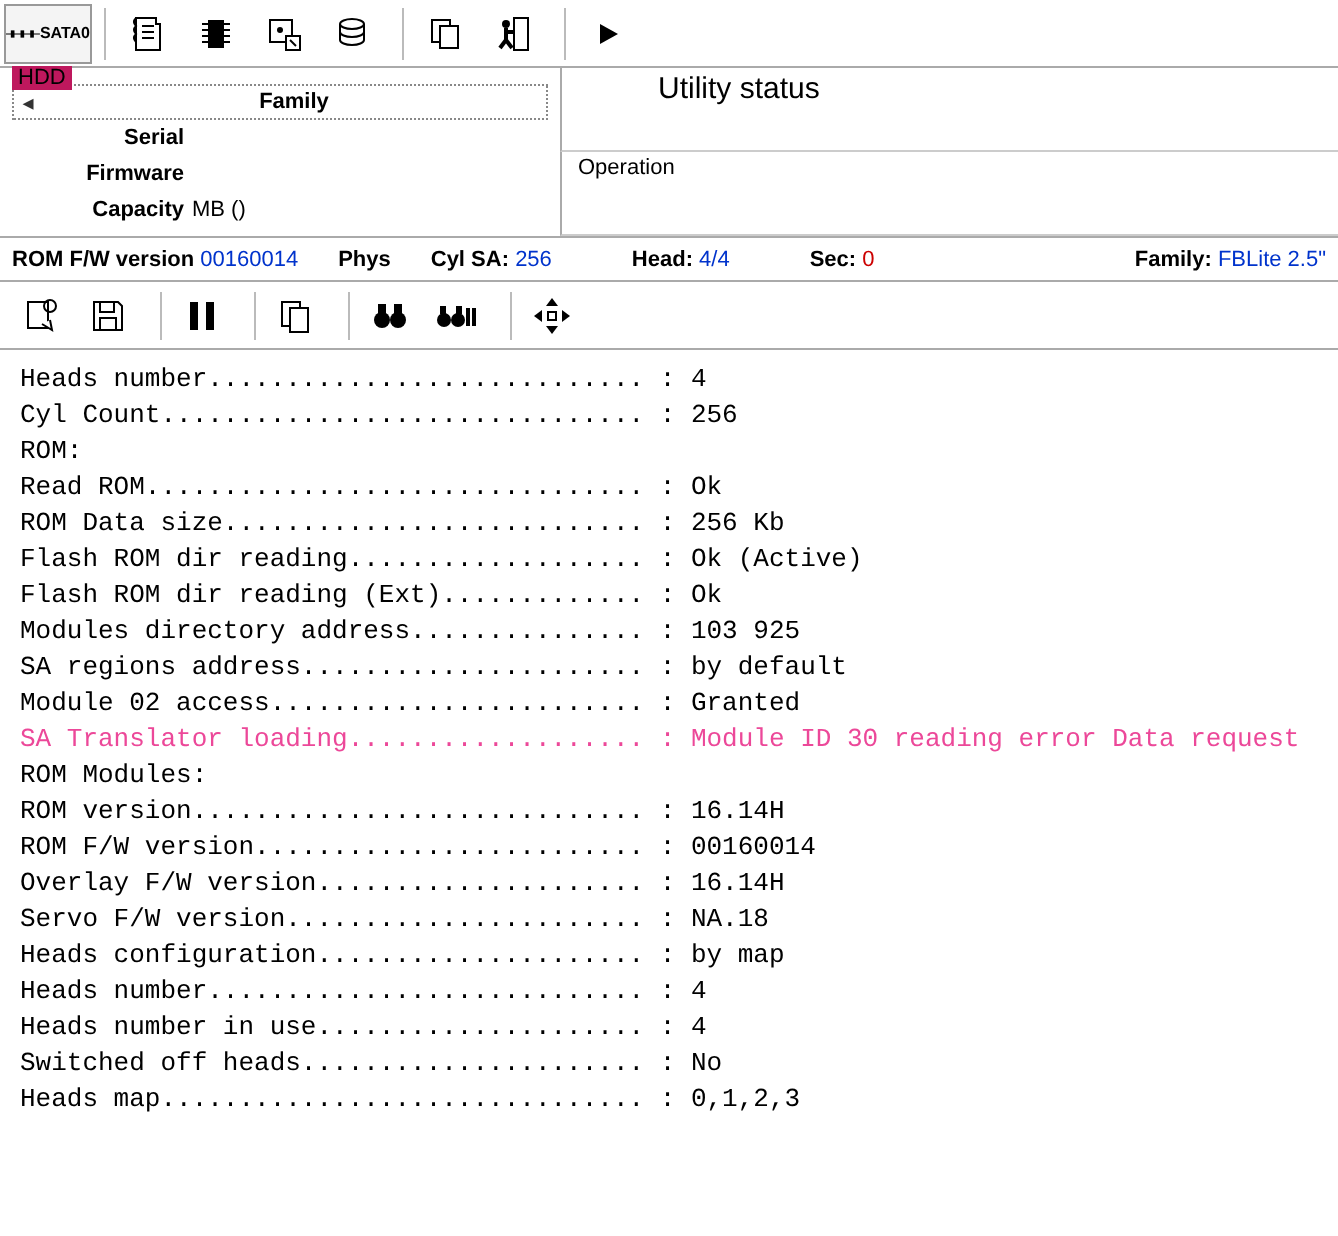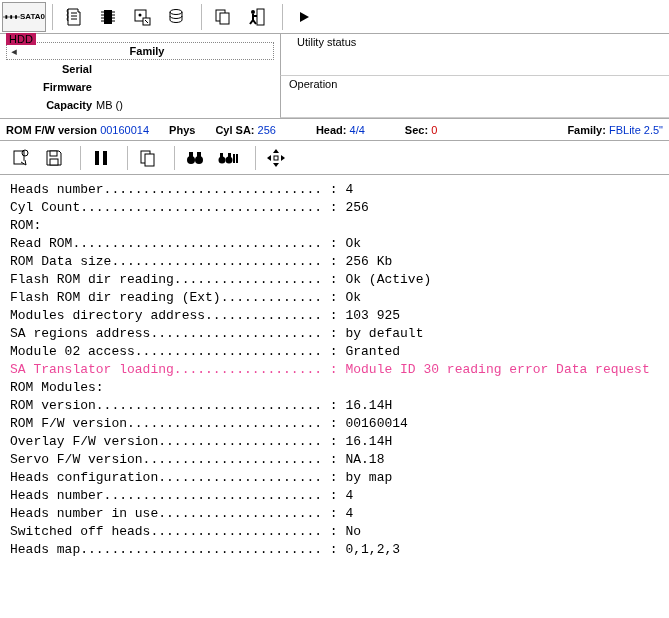--- a/index.html
+++ b/index.html
@@ -98,22 +98,23 @@
     border-bottom: 1px solid #ccc;
     padding: 2px 6px 8px 8px;
     position: relative;
     flex: 1;
   }
   .rp .rp-title {
     font-size: 11px;
     margin-bottom: 4px;
   }
   .rp .rp-sub {
-    font-size: 11px;
+    font-size: 15px;
     padding-left: 8px;
+    margin-left: 32px;
   }
   .statusbar {
     display: flex;
     align-items: center;
     height: 22px;
     border-bottom: 1px solid #aaa;
     padding: 0 6px;
     font-size: 11px;
     gap: 0;
   }

